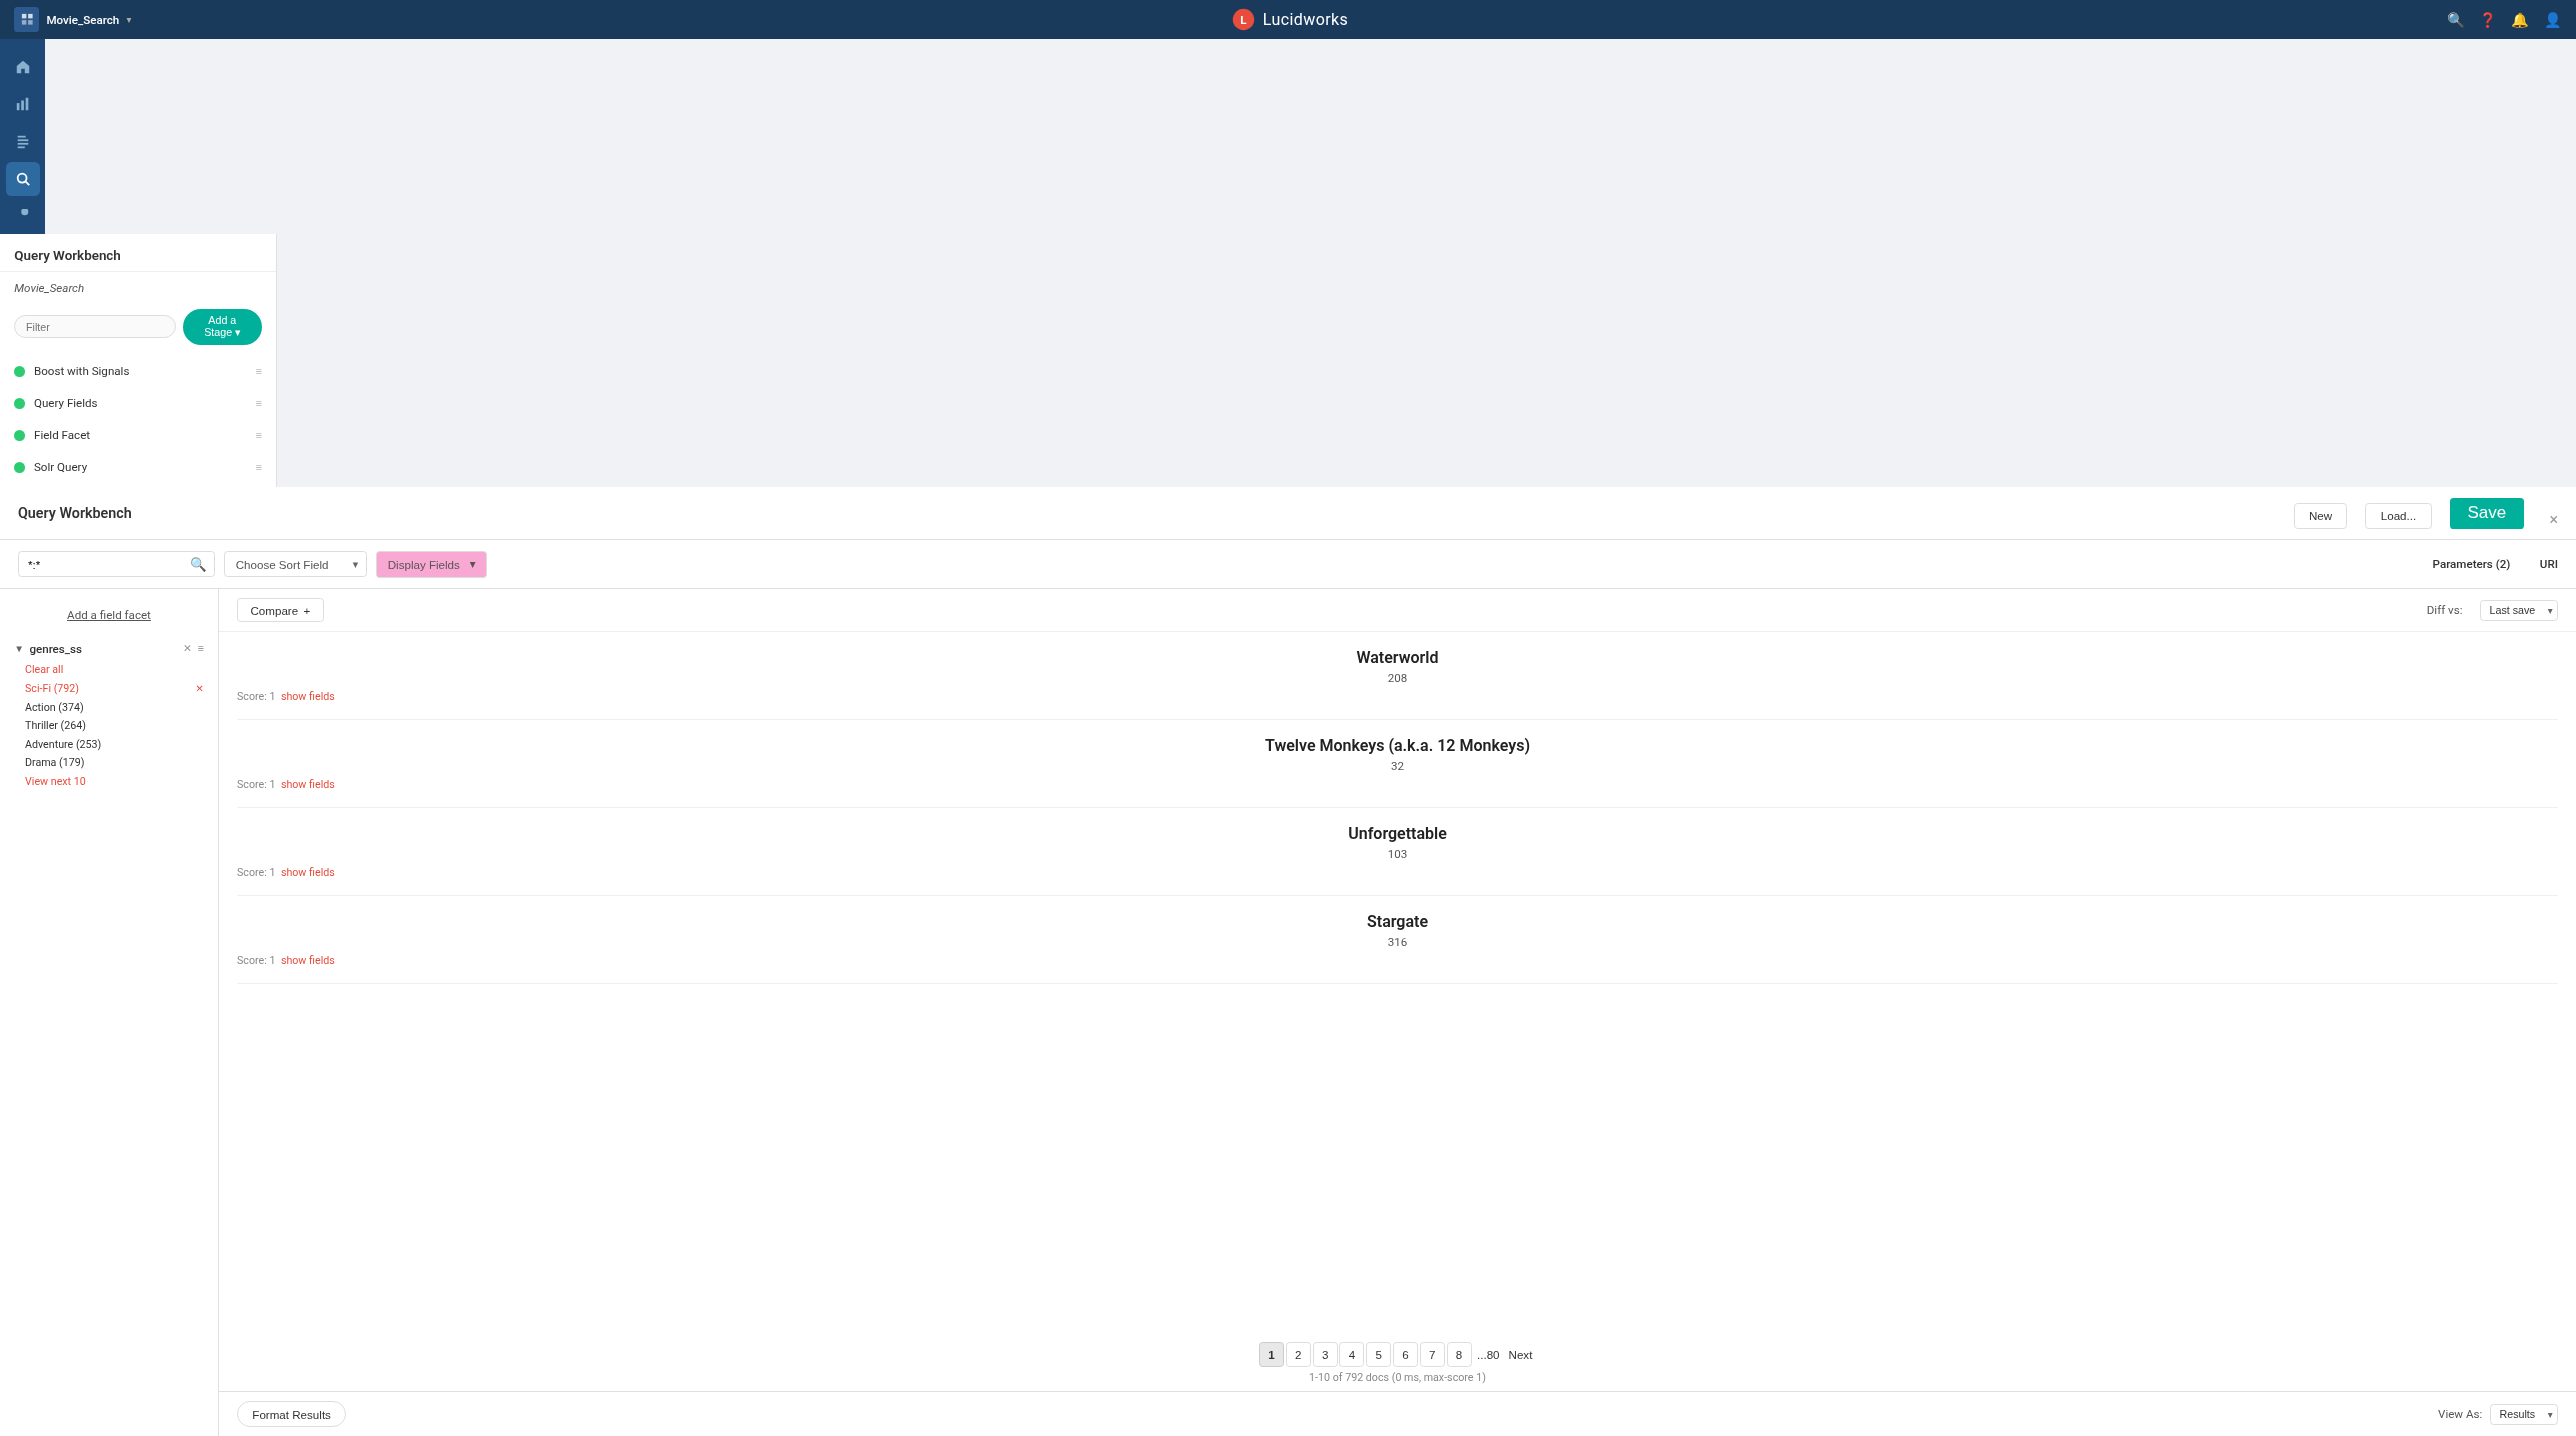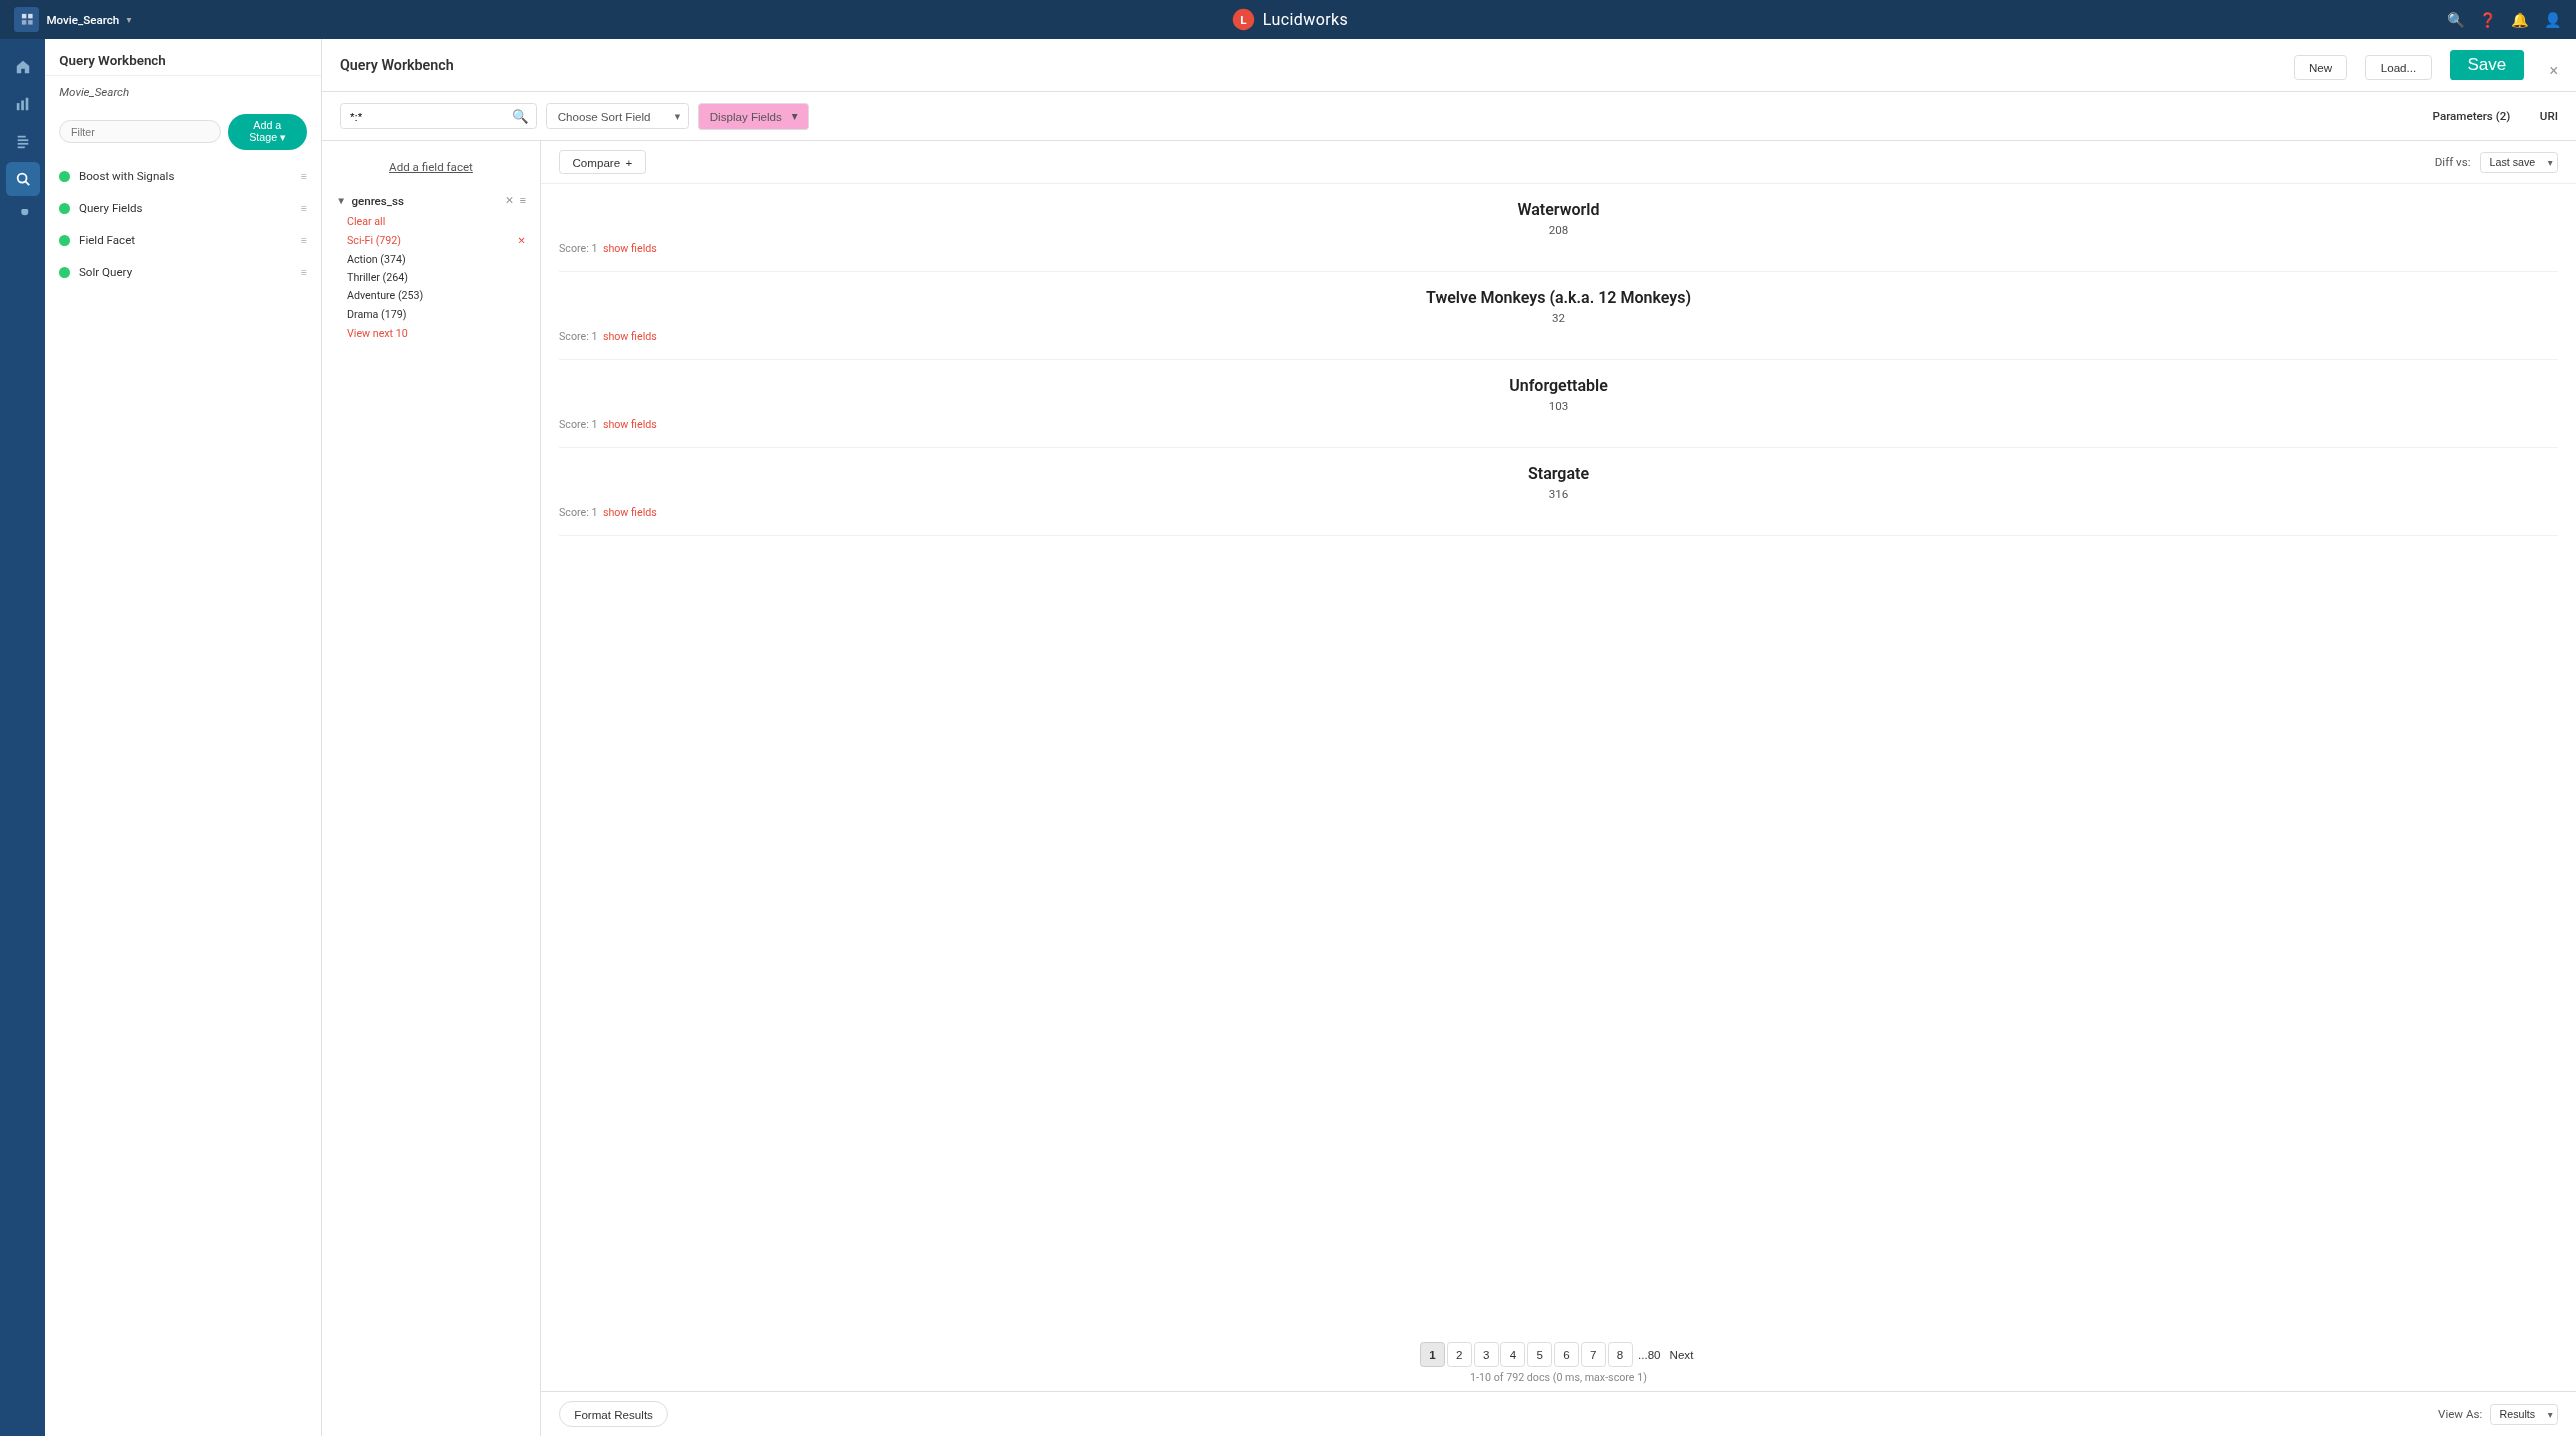--- a/index.html
+++ b/index.html
@@ -23,21 +23,21 @@
     .top-nav-left .app-name { color: white; font-size: 11.6px; font-weight: 500; }
     .top-nav-left .dropdown-arrow { color: #aaa; font-size: 9.8px; cursor: pointer; }
     .top-nav-center { display: flex; align-items: center; gap: 7.2px; }
     .lucidworks-logo { display: flex; align-items: center; gap: 7.2px; }
     .logo-icon { width: 25px; height: 25px; }
     .logo-text { color: white; font-size: 16px; font-weight: 400; letter-spacing: 0.4px; }
     .top-nav-right { display: flex; align-items: center; gap: 14.3px; color: #ccc; font-size: 14.3px; }
     .top-nav-right span { cursor: pointer; }
 
     
-    .app-layout { display: flex; height: calc(100vh - 39px); }
+    .app-layout { display: flex; height: calc(100vh - 39px); flex-direction: column; }
 
     
     .icon-sidebar {
       width: 45px;
       background: #1e4976;
       display: flex;
       flex-direction: column;
       align-items: center;
       padding-top: 10.7px;
       gap: 3.6px;
@@ -223,21 +223,21 @@
     .results-toolbar {
       display: flex; align-items: center; padding: 9px 18px;
       border-bottom: 0.9px solid #eee; background: white;
       justify-content: space-between;
     }
     .compare-btn {
       border: 0.9px solid #ddd; border-radius: 3.6px;
       padding: 4.5px 12.5px; font-size: 11.6px; background: white;
       cursor: pointer; color: #333; display: flex; align-items: center; gap: 5.4px;
     }
-    .diff-section { display: flex; align-items: center; gap: 9px; font-size: 11.6px; color: #555; }
+    .diff-section { display: flex; align-items: center; gap: 17px; font-size: 11.6px; color: #555; }
     .diff-label { color: #555; }
     .diff-select-wrap { position: relative; display: inline-block; }
     .diff-select {
       border: 0.9px solid #ddd; border-radius: 3.6px;
       padding: 3.6px 21.5px 3.6px 9px; font-size: 10.7px;
       appearance: none; background: white; cursor: pointer; color: #333;
     }
     .diff-select-wrap::after {
       content: '▾'; position: absolute; right: 5.4px; top: 50%;
       transform: translateY(-50%); pointer-events: none; color: #666; font-size: 9.8px;

